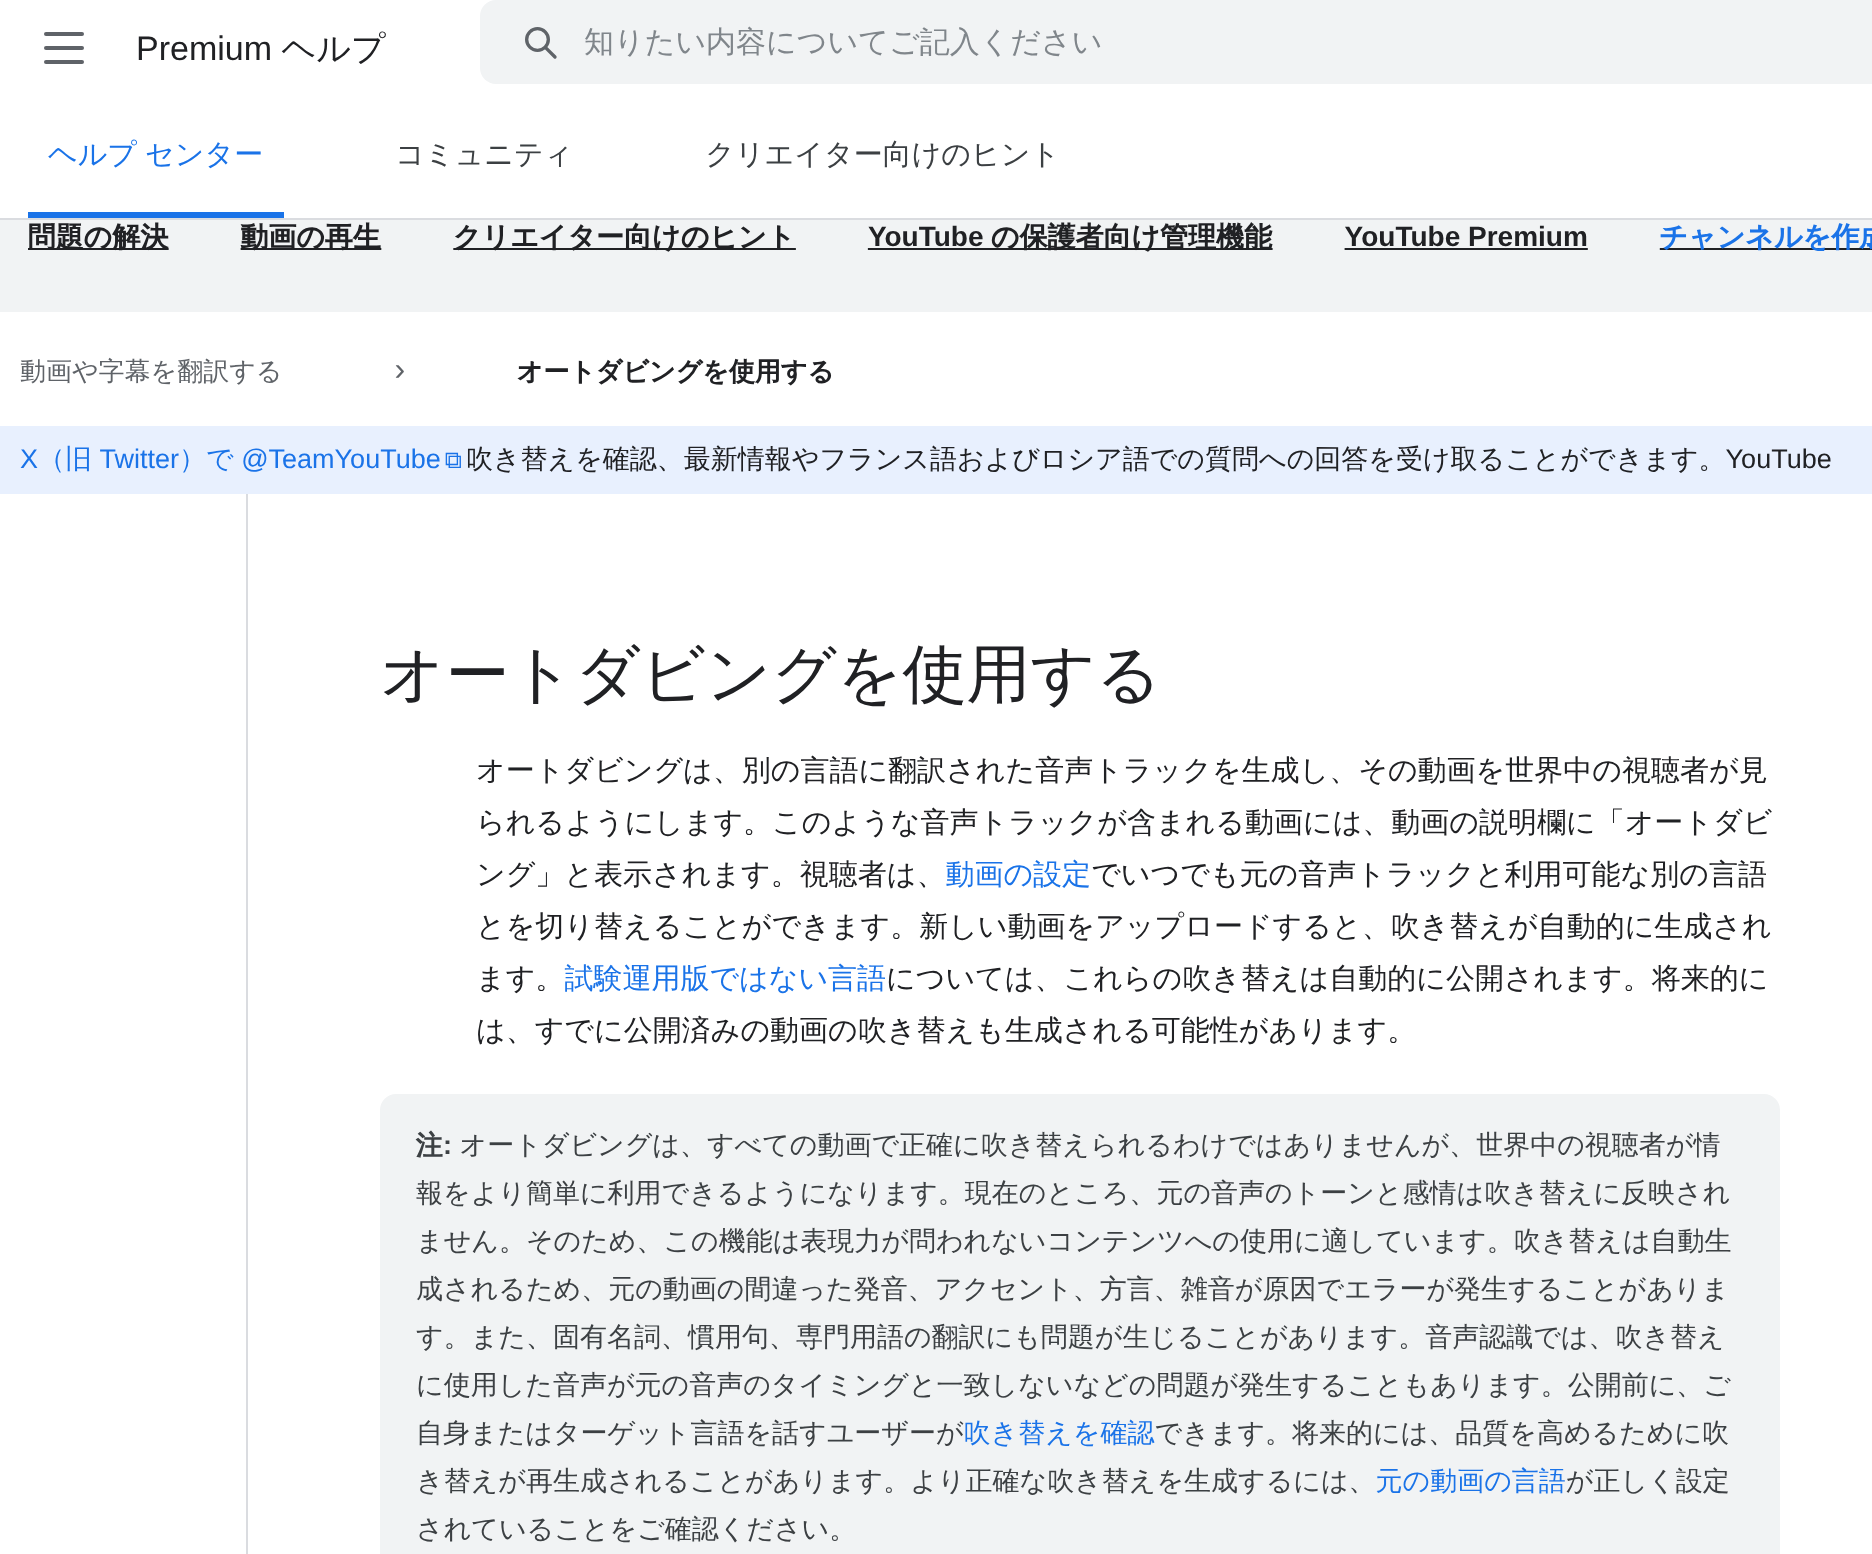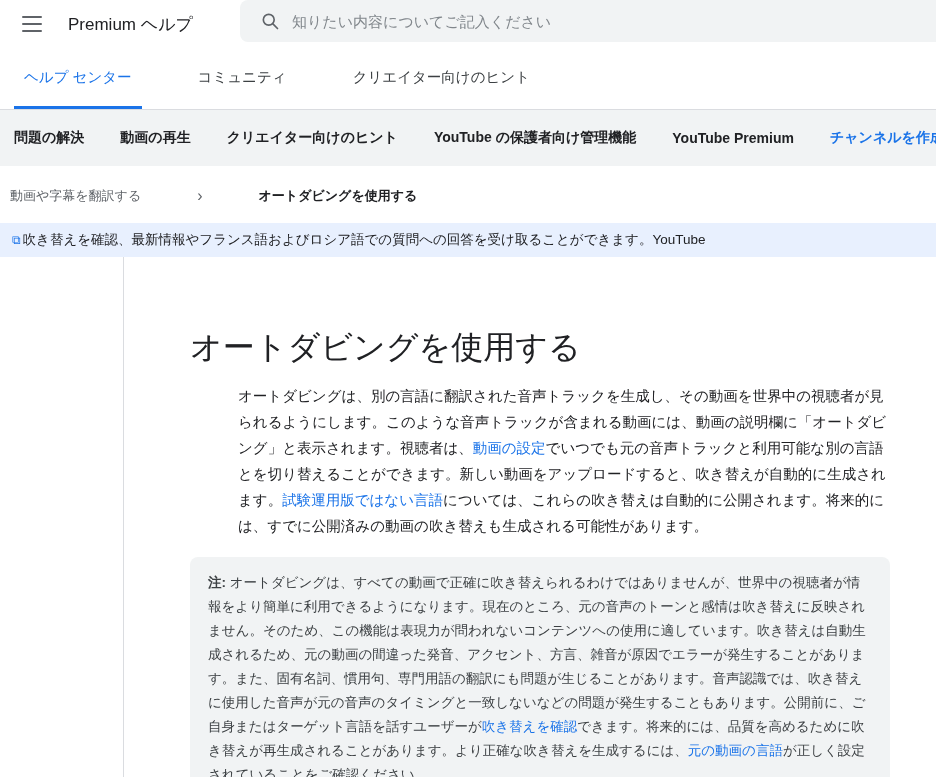--- a/index.html
+++ b/index.html
@@ -15,21 +15,21 @@
   .search svg { flex: 0 0 auto; margin: 0 12px 0 6px; }
   .search input { flex: 1; border: none; outline: none; background: transparent; font-size: 15px; color: #202124; font-family: inherit; }
   .search input::placeholder { color: #80868b; }
 
   
   .tabs { display: flex; gap: 46px; padding: 0 14px; height: 62px; border-bottom: 1px solid #dadce0; }
   .tab { display: flex; align-items: center; padding: 0 10px; font-size: 14.5px; font-weight: 500; color: #3c4043; border-bottom: 3px solid transparent; cursor: pointer; white-space: nowrap; }
   .tab.active { color: #1a73e8; border-bottom-color: #1a73e8; }
 
   
-  .catnav { display: flex; align-items: center; gap: 36px; height: 56px; background: #f1f3f4; padding: 0 14px; white-space: nowrap; overflow: hidden; }
+  .catnav { display: flex; align-items: flex-start; gap: 36px; height: 46px; background: #f1f3f4; padding: 0 14px; white-space: nowrap; overflow: hidden; text-decoration: underline; }
   .catnav .navitem { font-size: 14px; font-weight: bold; color: #202124; cursor: pointer; }
   .catnav .navitem.highlight { color: #1a73e8; }
 
   
   .breadcrumb { display: flex; align-items: center; padding: 21px 10px 18px; font-size: 13px; gap: 44px; }
   .breadcrumb .parent { color: #5f6368; cursor: pointer; }
   .breadcrumb .chev { color: #5f6368; font-size: 16px; margin: 0 12px; line-height: 1; }
   .breadcrumb .current { font-weight: bold; color: #202124; }
 
   
@@ -79,20 +79,21 @@
   <div class="navitem highlight">チャンネルを作成する</div>
 </nav>
 
 <div class="breadcrumb">
   <span class="parent">動画や字幕を翻訳する</span>
   <span class="chev">›</span>
   <span class="current">オートダビングを使用する</span>
 </div>
 
 <div class="banner">
+    <a href="#" class="lnk">X（旧 Twitter）で @TeamYouTube</a>
     <a href="#" class="lnk ext">⧉</a>
     <span> 吹き替えを確認、最新情報やフランス語およびロシア語での質問への回答を受け取ることができます。YouTube</span>
   </div>
 
 <main class="main">
   <article class="article">
     <h1 class="title">オートダビングを使用する</h1>
     <p class="intro"><span>オートダビングは、別の言語に翻訳された音声トラックを生成し、その動画を世界中の視聴者が見られるようにします。このような音声トラックが含まれる動画には、動画の説明欄に「オートダビング」と表示されます。視聴者は、</span><a href="#" class="lnk">動画の設定</a><span>でいつでも元の音声トラックと利用可能な別の言語とを切り替えることができます。新しい動画をアップロードすると、吹き替えが自動的に生成されます。</span><a href="#" class="lnk">試験運用版ではない言語</a><span>については、これらの吹き替えは自動的に公開されます。将来的には、すでに公開済みの動画の吹き替えも生成される可能性があります。</span></p>
     <div class="note"><strong>注:</strong><span> オートダビングは、すべての動画で正確に吹き替えられるわけではありませんが、世界中の視聴者が情報をより簡単に利用できるようになります。現在のところ、元の音声のトーンと感情は吹き替えに反映されません。そのため、この機能は表現力が問われないコンテンツへの使用に適しています。吹き替えは自動生成されるため、元の動画の間違った発音、アクセント、方言、雑音が原因でエラーが発生することがあります。また、固有名詞、慣用句、専門用語の翻訳にも問題が生じることがあります。音声認識では、吹き替えに使用した音声が元の音声のタイミングと一致しないなどの問題が発生することもあります。公開前に、ご自身またはターゲット言語を話すユーザーが</span><a href="#" class="lnk">吹き替えを確認</a><span>できます。将来的には、品質を高めるために吹き替えが再生成されることがあります。より正確な吹き替えを生成するには、</span><a href="#" class="lnk">元の動画の言語</a><span>が正しく設定されていることをご確認ください。</span></div>
   </article>

